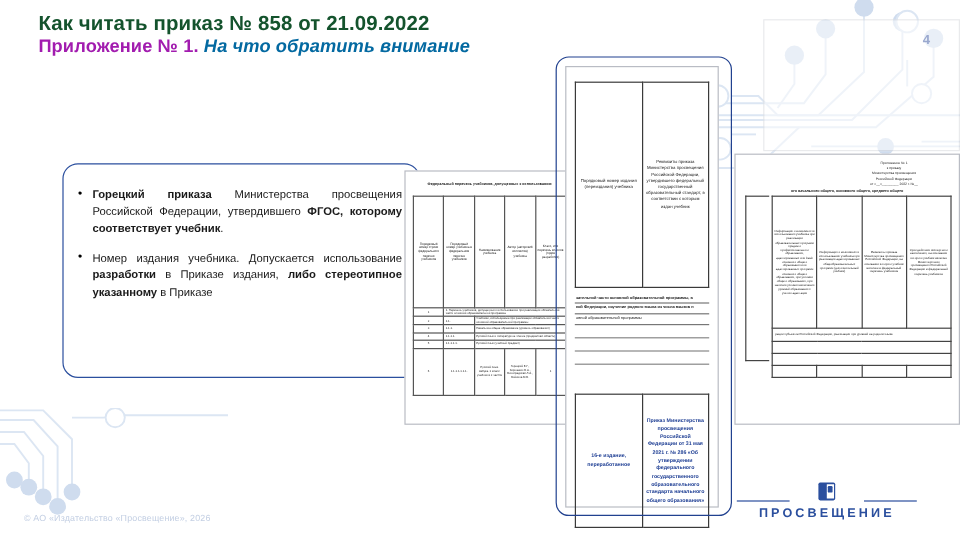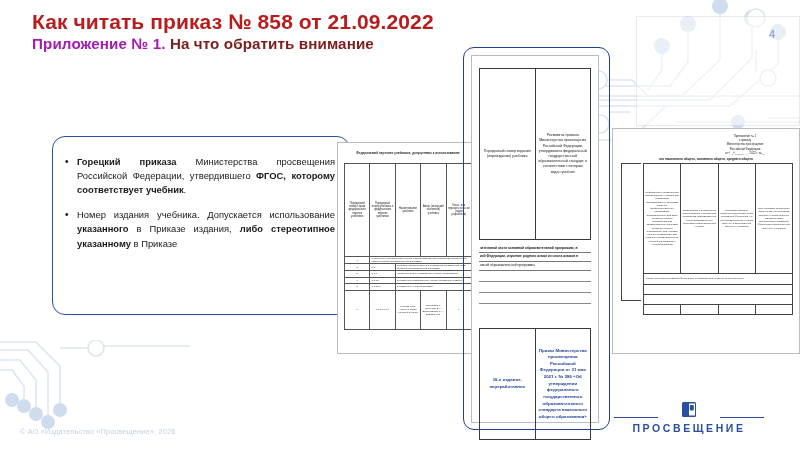--- a/index.html
+++ b/index.html
@@ -13,26 +13,26 @@
 
   
   .circuit{position:absolute;pointer-events:none;}
   .circuit svg{display:block;}
   .circuit-tr{right:0;top:0;width:230px;height:150px;}
   .circuit-bl{left:0;bottom:0;width:190px;height:110px;}
 
   
   .header{position:absolute;left:32px;top:9px;line-height:1.24;}
   .title-line1{
-    font-size:21px;font-weight:bold;color:#b91c1c;white-space:nowrap;
+    font-size:17px;font-weight:bold;color:#14532d;white-space:nowrap;
     letter-spacing:.1px;
   }
   .title-line2{font-size:15.2px;font-weight:bold;white-space:nowrap;letter-spacing:.1px;}
   .title-red{color:#a21caf;}
-  .title-blue{color:#7f1d1d;}
+  .title-blue{color:#0369a1;font-style:italic;}
 
   .page-num{
     position:absolute;right:25px;top:28px;
     font-size:11px;font-weight:bold;color:#1f3f94;
   }
 
   
   .callout{
     position:absolute;left:52px;top:136px;width:298px;height:179px;
     border:1.6px solid #2b4f9e;border-radius:13px;background:#fff;
@@ -207,21 +207,21 @@
   <div class="page-num">4</div>
 
   <div class="callout">
     <div class="callout-inner">
       <div class="bullet">
         <span class="dot">•</span>
         <span class="txt"><b>Горецкий приказа</b> Министерства просвещения Российской Федерации, утвердившего <b>ФГОС, которому соответствует учебник</b>.</span>
       </div>
       <div class="bullet">
         <span class="dot">•</span>
-        <span class="txt">Номер издания учебника. Допускается использование <b>указанного</b> в Приказе издания, <b>либо стереотипное указанному</b> в Приказе</span>
+        <span class="txt">Номер издания учебника. Допускается использование <b>разработки</b> в Приказе издания, <b>либо стереотипное указанному</b> в Приказе</span>
       </div>
     </div>
   </div>
 
   <div class="paper doc-left">
     <div class="doc-title">Федеральный перечень учебников, допущенных к использованию</div>
     <table class="tbl">
       <tbody>
           <tr>
         <td class="hcell">Порядковый номер строки федерального перечня учебников</td>

